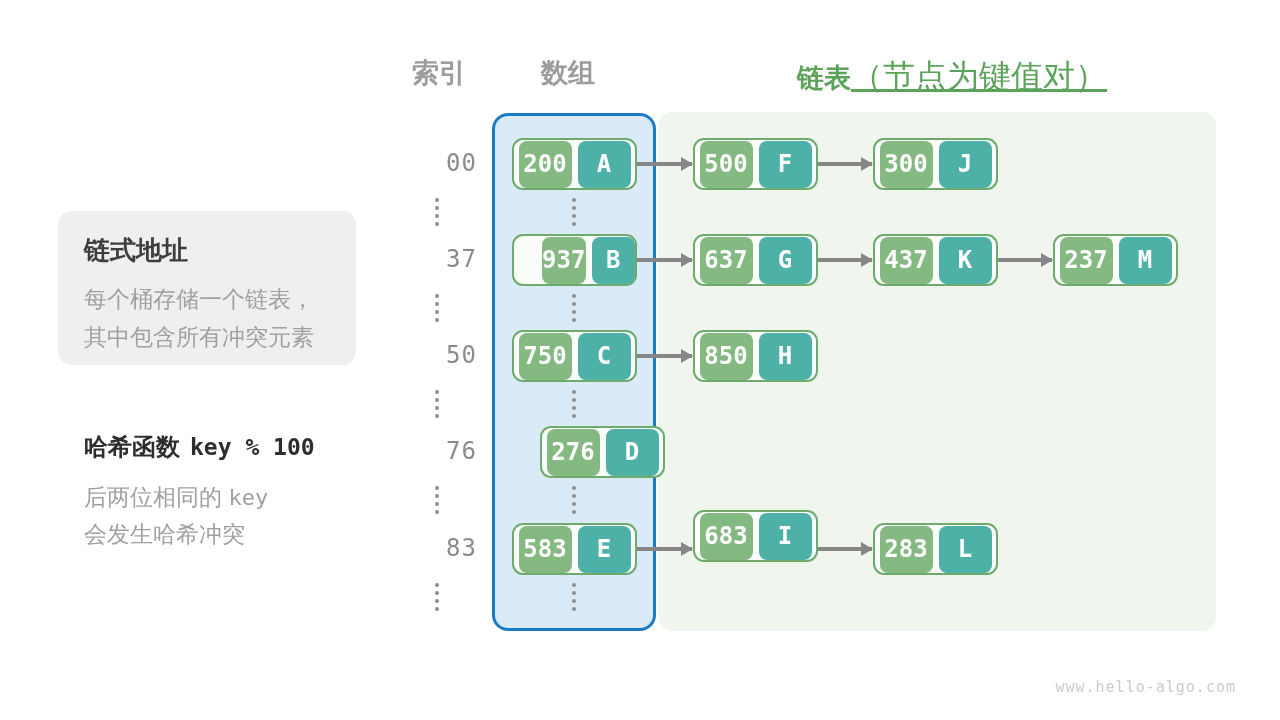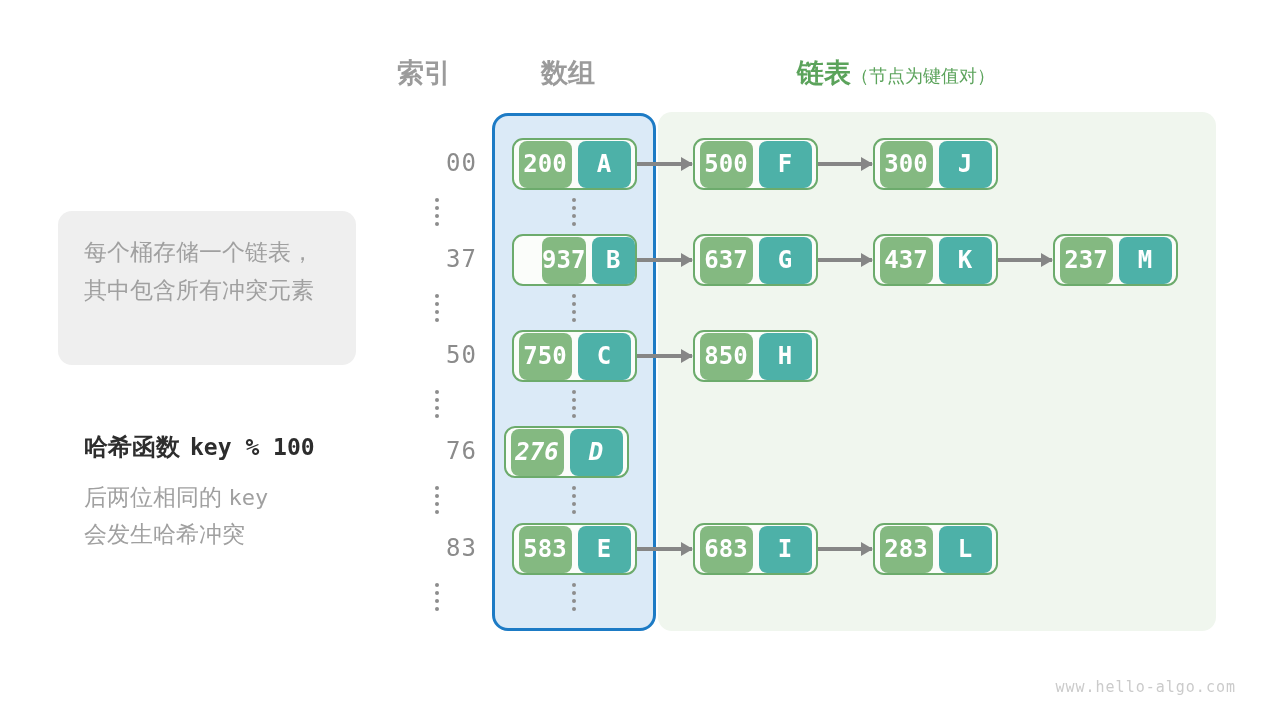--- a/index.html
+++ b/index.html
@@ -6,24 +6,24 @@
   html,body { background:#ffffff; }
   body {
     width:1280px; height:720px;
     font-family:"Liberation Sans","DejaVu Sans",sans-serif;
     overflow:hidden;
   }
   #canvas { position:relative; width:1280px; height:720px; background:#ffffff; }
 
   
   .col-header { position:absolute; top:55px; font-weight:bold; font-size:27px; color:#9b9b9b; white-space:nowrap; }
-  #hdr-index { left:386px; width:76px; text-align:center; }
+  #hdr-index { left:412px; width:76px; }
   #hdr-array { left:530px; width:76px; text-align:center; }
   #hdr-list  { left:797px; color:#5ba35b; }
-  #hdr-list .hdr-note { font-weight:normal; font-size:18px; }
+  #hdr-list .hdr-note { font-weight:normal; font-size:32px;text-decoration:underline; }
 
   
   .list-region {
     position:absolute; left:658px; top:112px; width:558px; height:519px;
     background:#f0f6ee; border-radius:14px;
   }
   .array-region {
     position:absolute; left:492px; top:113px; width:164px; height:518px;
     background:#dbeaf7; border:3px solid #1d7bc5; border-radius:16px;
   }
@@ -88,20 +88,21 @@
 <div id="canvas">
 
   <div class="list-region"></div>
   <div class="array-region"></div>
 
   <div class="col-header" id="hdr-index">索引</div>
   <div class="col-header" id="hdr-array">数组</div>
   <div class="col-header" id="hdr-list"><span>链表</span><span class="hdr-note">（节点为键值对）</span></div>
 
   <div class="note-box">
+    <div class="note-box-title">链式地址</div>
     <div class="note-line">每个桶存储一个链表，</div>
     <div class="note-line">其中包含所有冲突元素</div>
   </div>
 
   <div class="hash-note">
     <div class="hash-title"><span>哈希函数</span><span class="code">key % 100</span></div>
     <div class="hash-line"><span>后两位相同的</span>&nbsp;<span class="code">key</span></div>
     <div class="hash-line">会发生哈希冲突</div>
   </div>
 
@@ -181,21 +182,21 @@
         <span class="dot"></span>
         <span class="dot"></span>
       </div>
       <div class="dots" style="left: 571px; top: 390px;">
         <span class="dot"></span>
         <span class="dot"></span>
         <span class="dot"></span>
         <span class="dot"></span>
       </div>
       <div class="index-label" style="left: 397px; top: 437px;">76</div>
-      <div class="node" style="left: 504px; top: 426px; font-style: italic;">
+      <div class="node" style="left: 540px; top: 426px;">
         <div class="cell cell-key">276</div>
         <div class="cell cell-val">D</div>
       </div>
       <div class="dots" style="left: 434px; top: 486px;">
         <span class="dot"></span>
         <span class="dot"></span>
         <span class="dot"></span>
         <span class="dot"></span>
       </div>
       <div class="dots" style="left: 571px; top: 486px;">
@@ -203,21 +204,21 @@
         <span class="dot"></span>
         <span class="dot"></span>
         <span class="dot"></span>
       </div>
       <div class="index-label" style="left: 397px; top: 534px;">83</div>
       <div class="node" style="left: 512px; top: 523px;">
         <div class="cell cell-key">583</div>
         <div class="cell cell-val">E</div>
       </div>
       <div class="arrow" style="left: 637px; width: 55px; top: 547px;"></div>
-      <div class="node" style="left: 693px; top: 523px;">
+      <div class="node" style="left: 693px; top: 510px;">
         <div class="cell cell-key">683</div>
         <div class="cell cell-val">I</div>
       </div>
       <div class="arrow" style="left: 818px; width: 54px; top: 547px;"></div>
       <div class="node" style="left: 873px; top: 523px;">
         <div class="cell cell-key">283</div>
         <div class="cell cell-val">L</div>
       </div>
       <div class="dots" style="left: 434px; top: 583px;">
         <span class="dot"></span>

